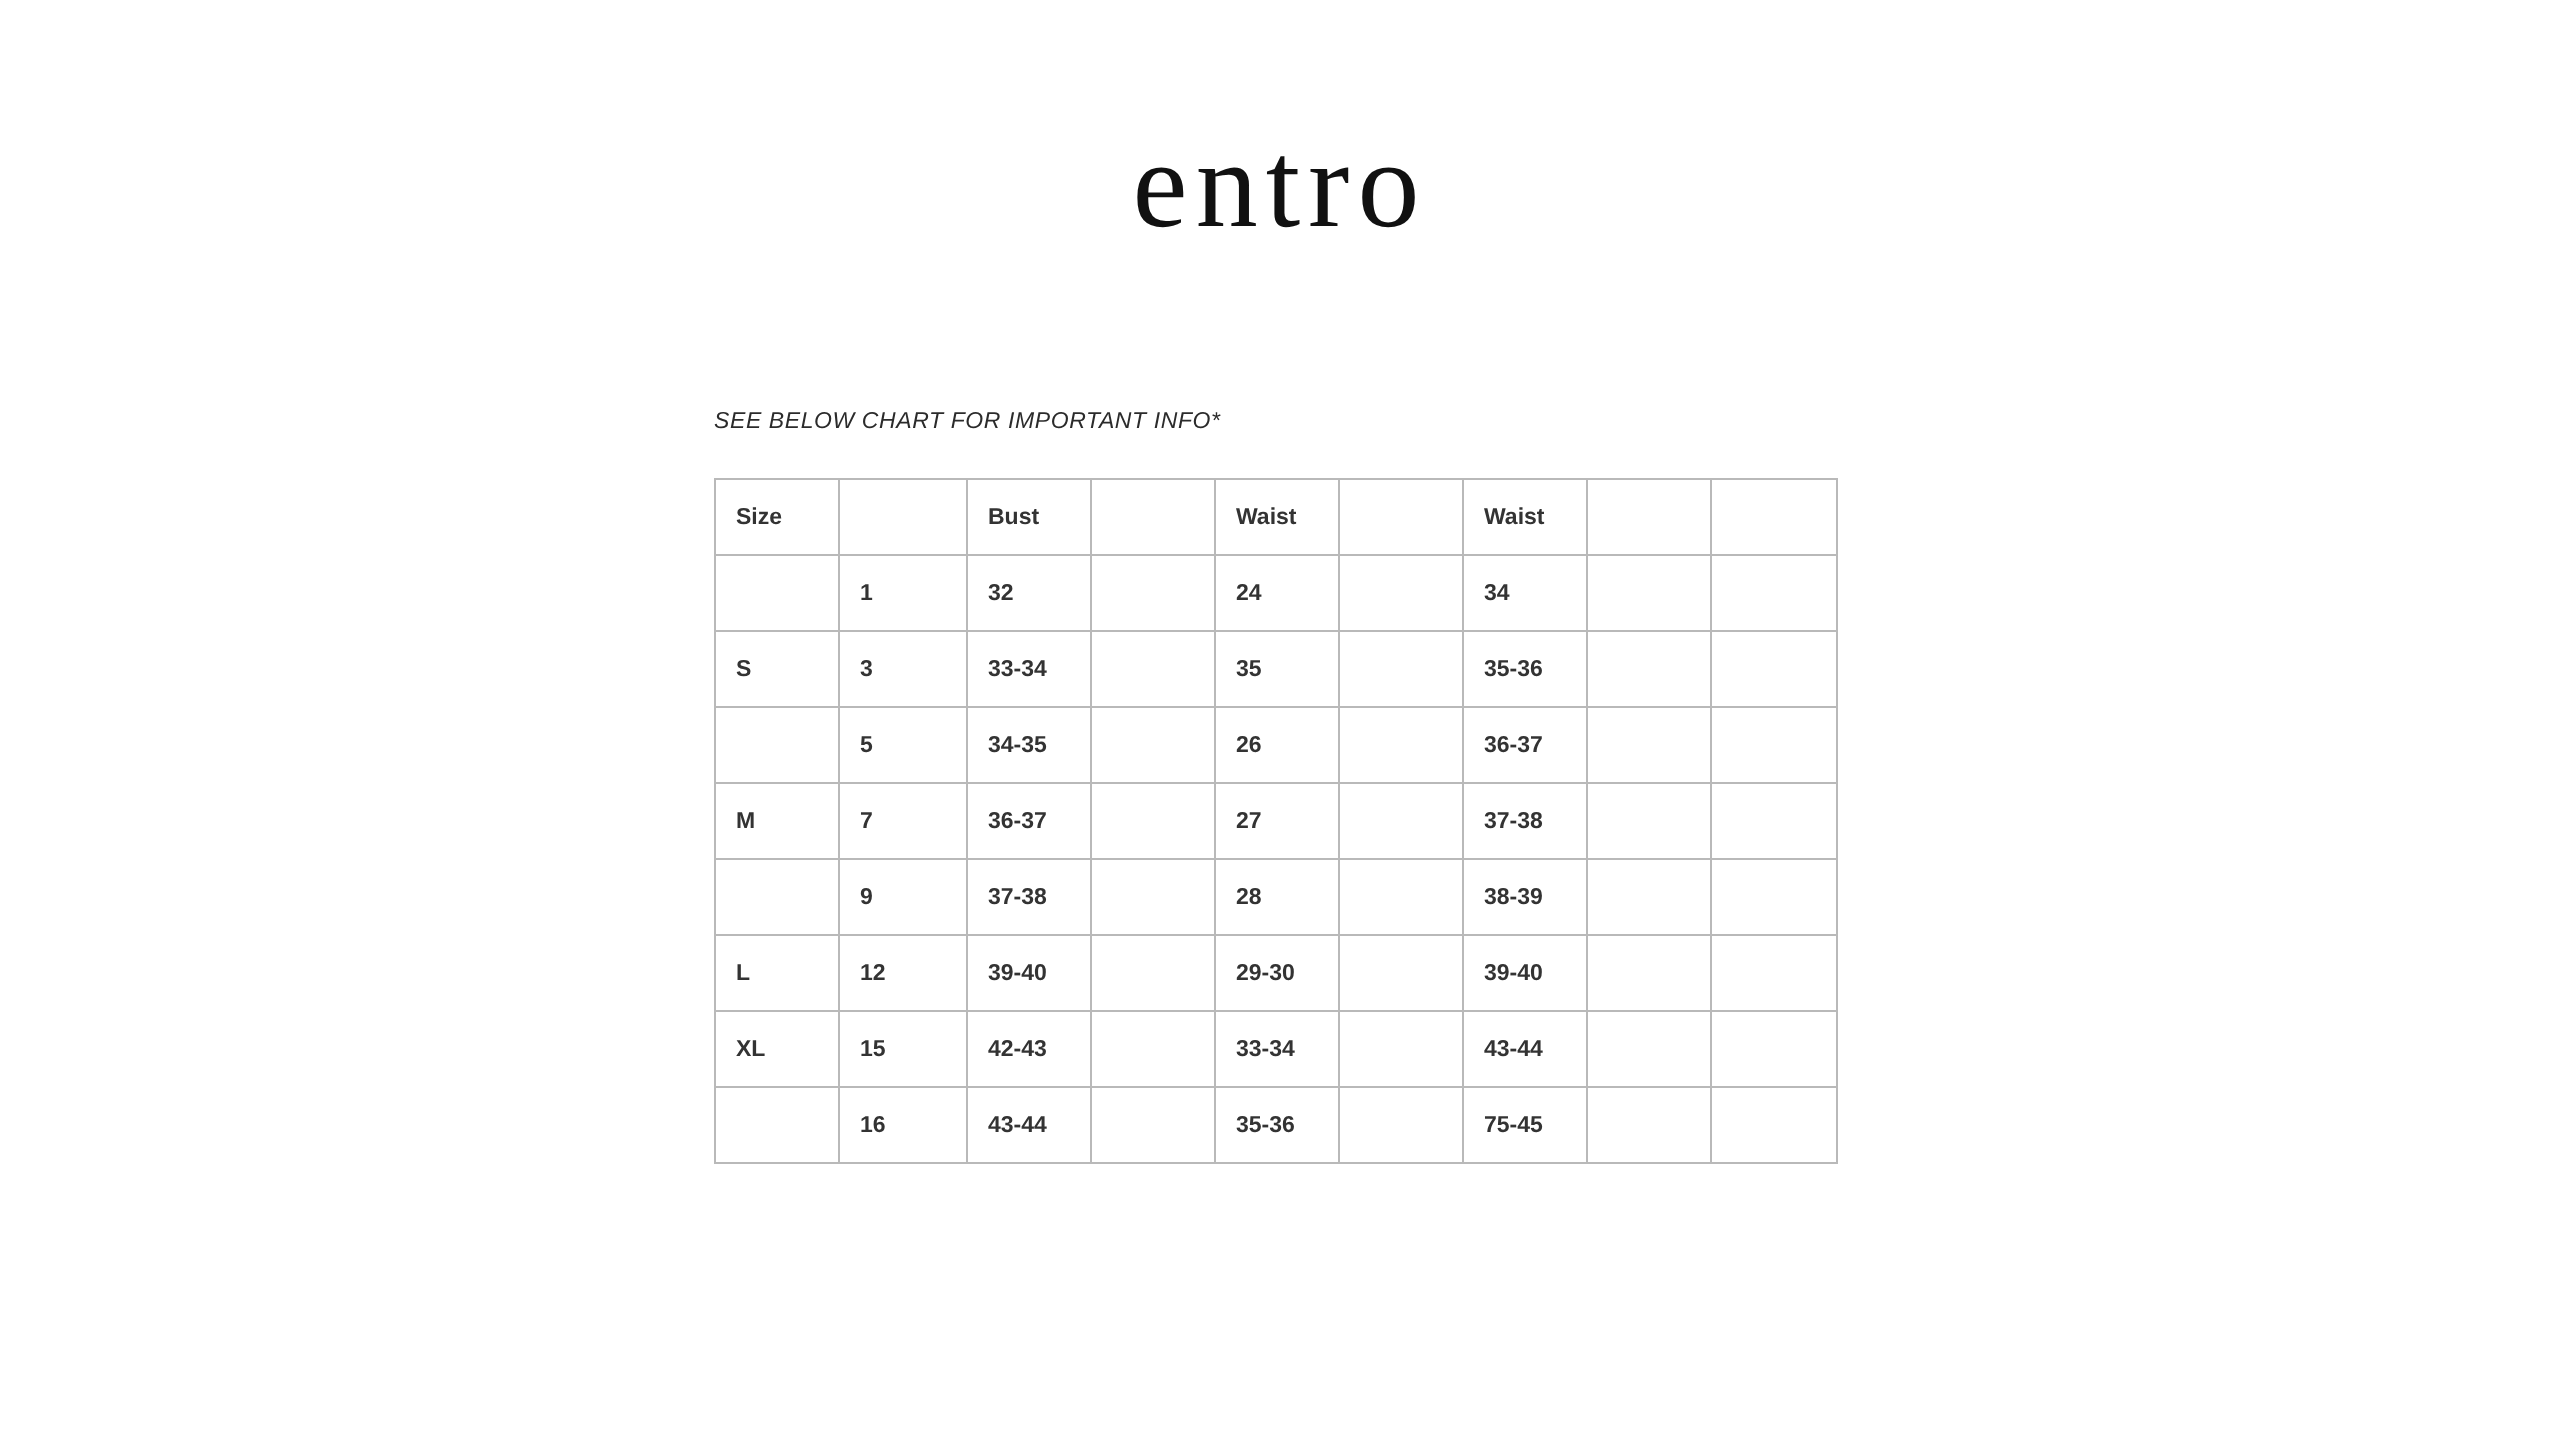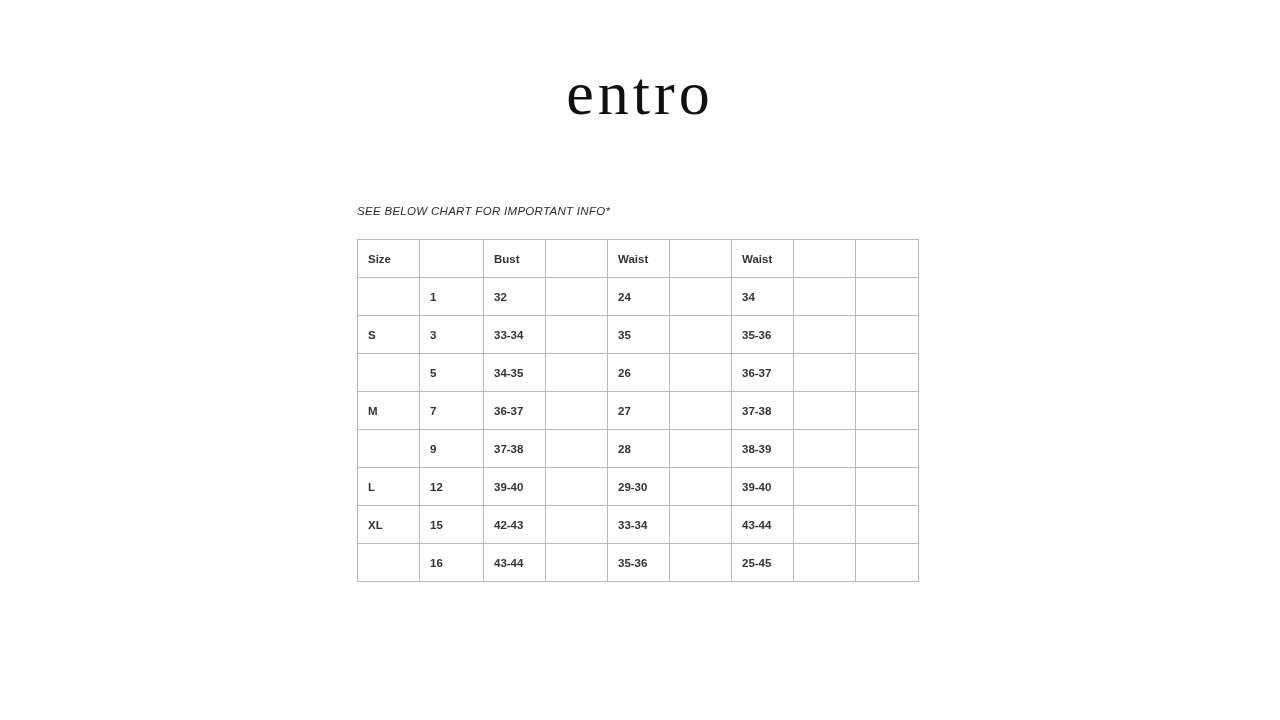--- a/index.html
+++ b/index.html
@@ -188,21 +188,21 @@
           <td></td>
           <td></td>
         </tr>
         <tr>
           <td></td>
           <td>16</td>
           <td>43-44</td>
           <td></td>
           <td>35-36</td>
           <td></td>
-          <td>25-45</td>
+          <td>75-45</td>
           <td></td>
           <td></td>
         </tr>
       </tbody>
     </table>
   </div>
 
 </div>
 
 </body></html>

